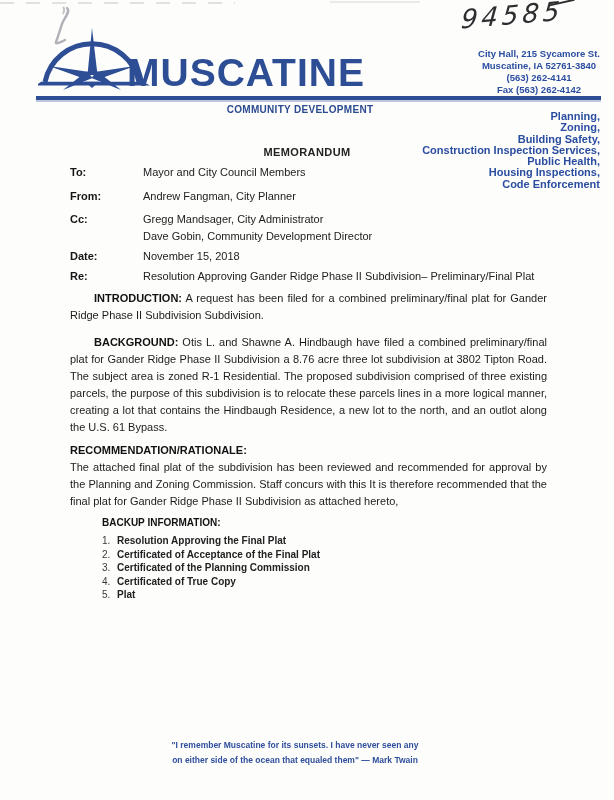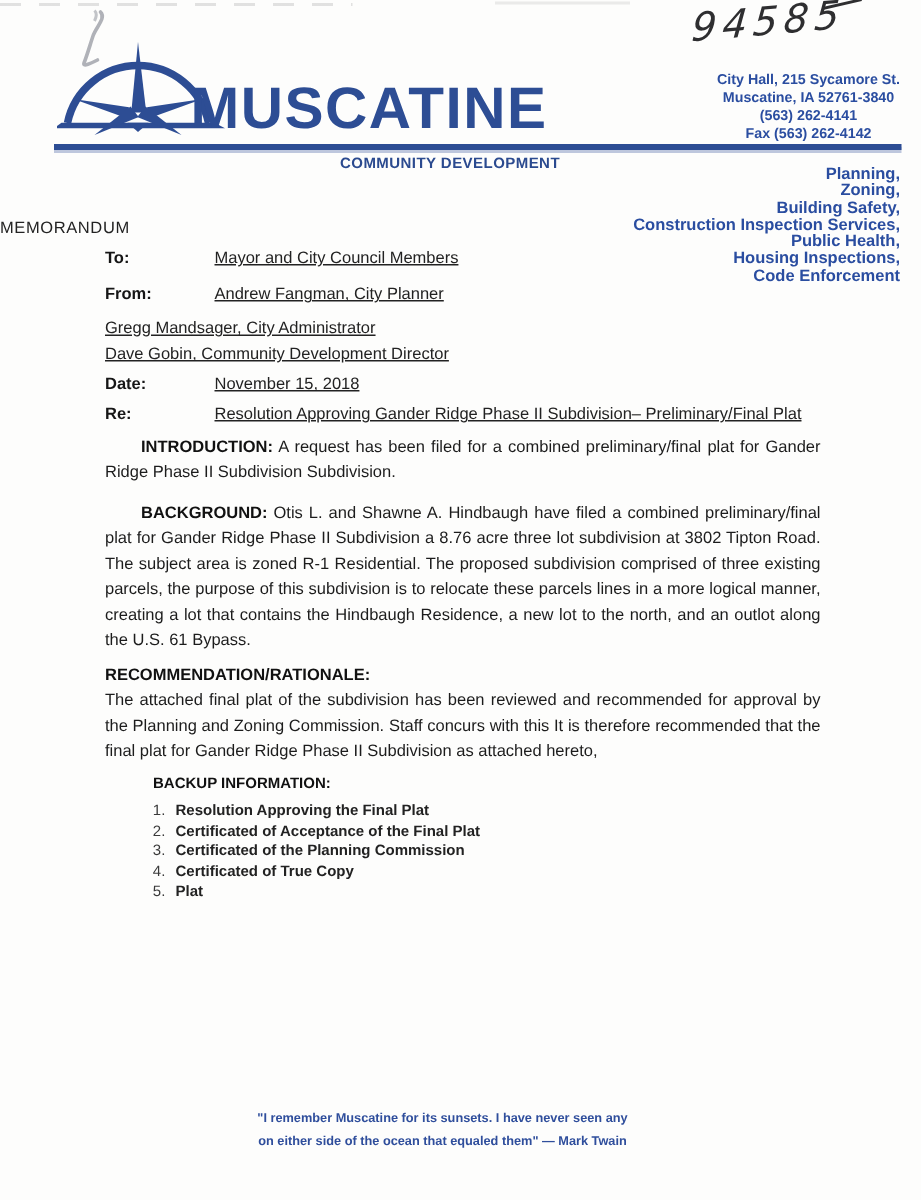--- a/index.html
+++ b/index.html
@@ -66,32 +66,33 @@
 
   .services-list {
     position:absolute; top:111px; right:14px;
     text-align:right;
     font-size:11px; font-weight:bold; line-height:11.3px;
     color:#2a4da0;
   }
 
   .memo-title {
     position:absolute; left:0; top:146px; width:614px;
-    font-size:11px; font-weight:normal; letter-spacing:.4px;
+    text-align:center;
+    font-size:11px; font-weight:bold; letter-spacing:.4px;
     color:#232323;
   }
 
   .memo-fields { position:absolute; left:70px; top:164px; width:500px;
     font-size:11px; line-height:17px; }
   .field-row { display:flex; }
   .field-row.mb7 { margin-bottom:7px; }
   .field-row.mb6 { margin-bottom:6px; }
   .field-row.mb3 { margin-bottom:3px; }
   .field-label { width:73px; flex:0 0 73px; font-weight:bold; color:#161616; }
-  .field-value { color:#222;text-decoration:underline; }
+  .field-value { color:#222; }
 
   .body-sections { position:absolute; left:70px; top:290px; width:477px;
     font-size:11px; line-height:17px; color:#1c1c1c; }
   .para { margin:0; text-align:justify; }
   .para b { color:#111;padding-left:24px; }
   .intro-para { margin-bottom:10px; }
   .background-para { margin-bottom:6px; }
   .section-heading { font-weight:bold; color:#111; line-height:17px; }
   .rec-para { margin-bottom:5px; }
   .backup-heading { font-size:10px; line-height:16px; margin-top:2px;padding-left:32px; }
@@ -164,20 +165,21 @@
   <div class="memo-fields">
     <div class="field-row mb7">
       <span class="field-label">To:</span>
       <span class="field-value">Mayor and City Council Members</span>
     </div>
     <div class="field-row mb6">
       <span class="field-label">From:</span>
       <span class="field-value">Andrew Fangman, City Planner</span>
     </div>
     <div class="field-row mb3">
+      <span class="field-label">Cc:</span>
       <span class="field-value">
         <div>Gregg Mandsager, City Administrator</div>
         <div>Dave Gobin, Community Development Director</div>
       </span>
     </div>
     <div class="field-row mb3">
       <span class="field-label">Date:</span>
       <span class="field-value">November 15, 2018</span>
     </div>
     <div class="field-row">

